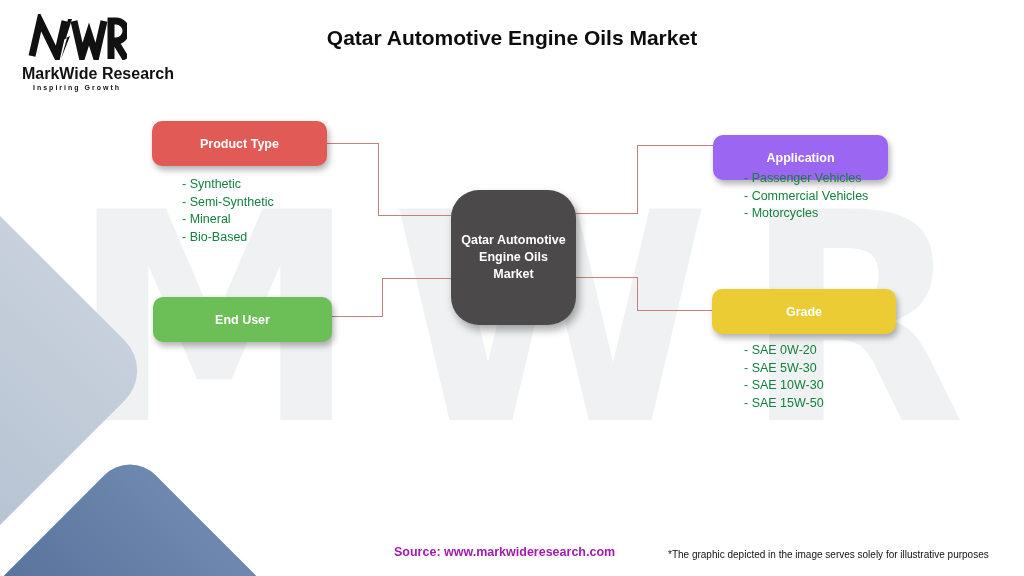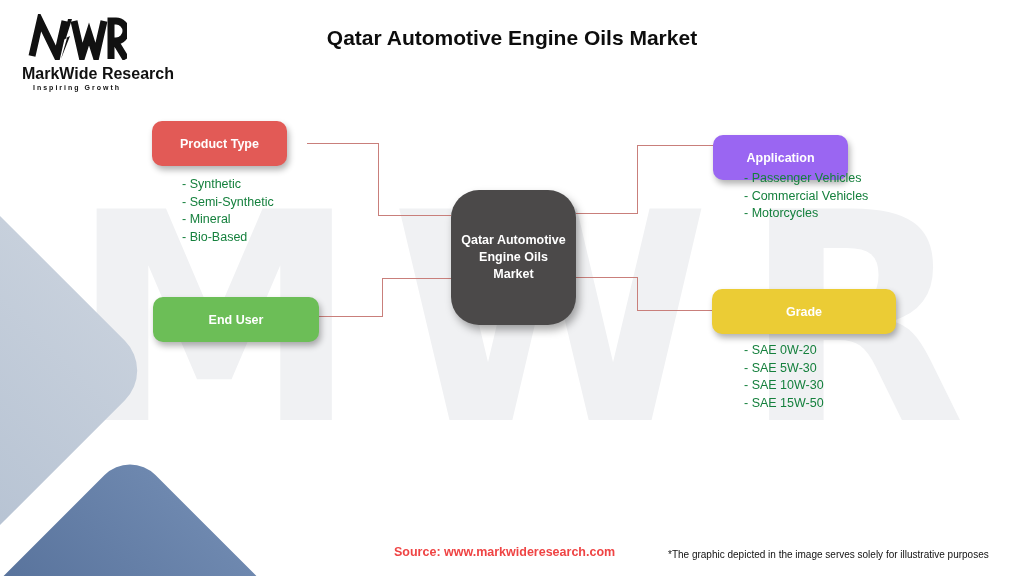--- a/index.html
+++ b/index.html
@@ -50,30 +50,30 @@
     font-size: 21px; font-weight: bold; color: #0d0d0d;
     z-index: 2;
   }
 
   
   .connector-layer { position: absolute; left: 0; top: 0; z-index: 1; }
 
   
   .cat-box {
     position: absolute;
-    width: 135px; height: 45px;
+    width: 175px; height: 45px;
     border-radius: 10px;
     display: flex; align-items: center; justify-content: center;
     color: #fff; font-weight: bold; font-size: 12.5px;
     box-shadow: 2px 4px 6px rgba(0,0,0,0.30);
     z-index: 2;
   }
   #box-product-type { left: 152px; top: 121px; }
   #box-application  { left: 713px; top: 135px; }
-  #box-end-user     { left: 153px; top: 297px; width: 166px; }
+  #box-end-user     { left: 153px; top: 297px; width: 179px; }
   #box-grade        { left: 712px; top: 289px; width: 184px; }
 
   .center-node {
     position: absolute;
     left: 451px; top: 190px;
     width: 125px; height: 135px;
     border-radius: 28px;
     display: flex; align-items: center; justify-content: center;
     text-align: center;
     color: #fff; font-weight: bold; font-size: 12.5px; line-height: 1.35;
@@ -90,21 +90,21 @@
   }
   #list-product-type { left: 182px; top: 176px; }
   #list-application  { left: 744px; top: 170px; }
   #list-end-user     { left: 183px; top: 358px; }
   #list-grade        { left: 744px; top: 342px; }
   .item-list div { display: block; }
 
   
   .footer-source {
     position: absolute; left: 394px; top: 545px;
-    font-size: 12.5px; font-weight: bold; color: #ef4444;
+    font-size: 12.5px; font-weight: bold; color: #a21caf;
     z-index: 2; white-space: nowrap;
   }
   .footer-disclaimer {
     position: absolute; left: 668px; top: 549px;
     font-size: 10px; color: #111;
     z-index: 2; white-space: nowrap;
   }
 </style>
 </head>
 <body>

